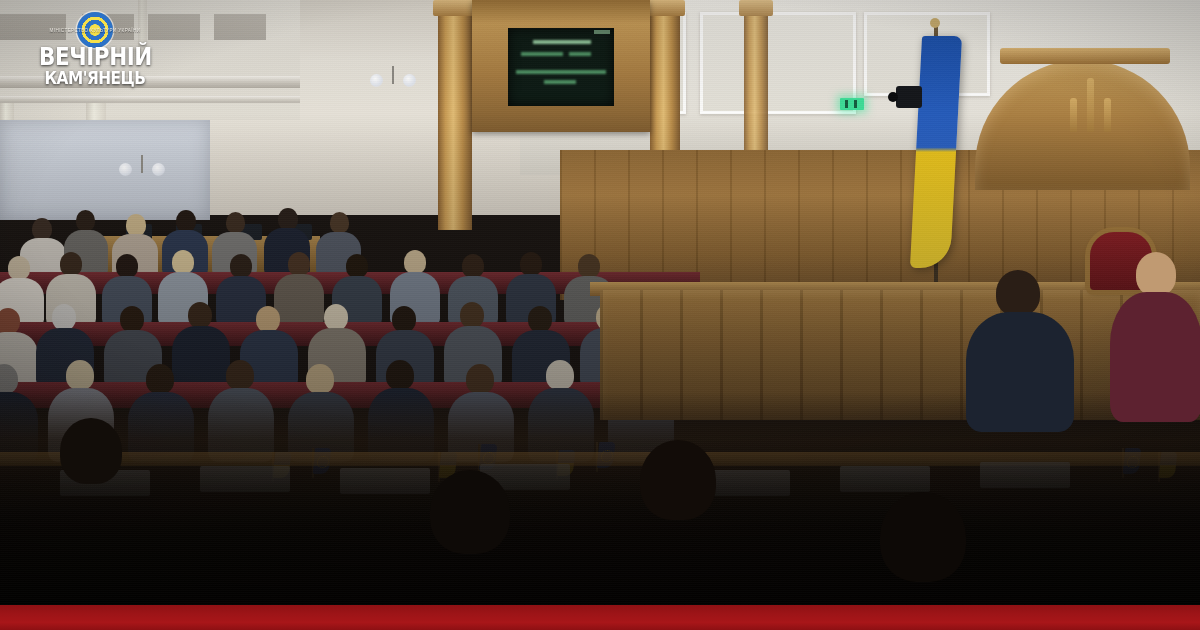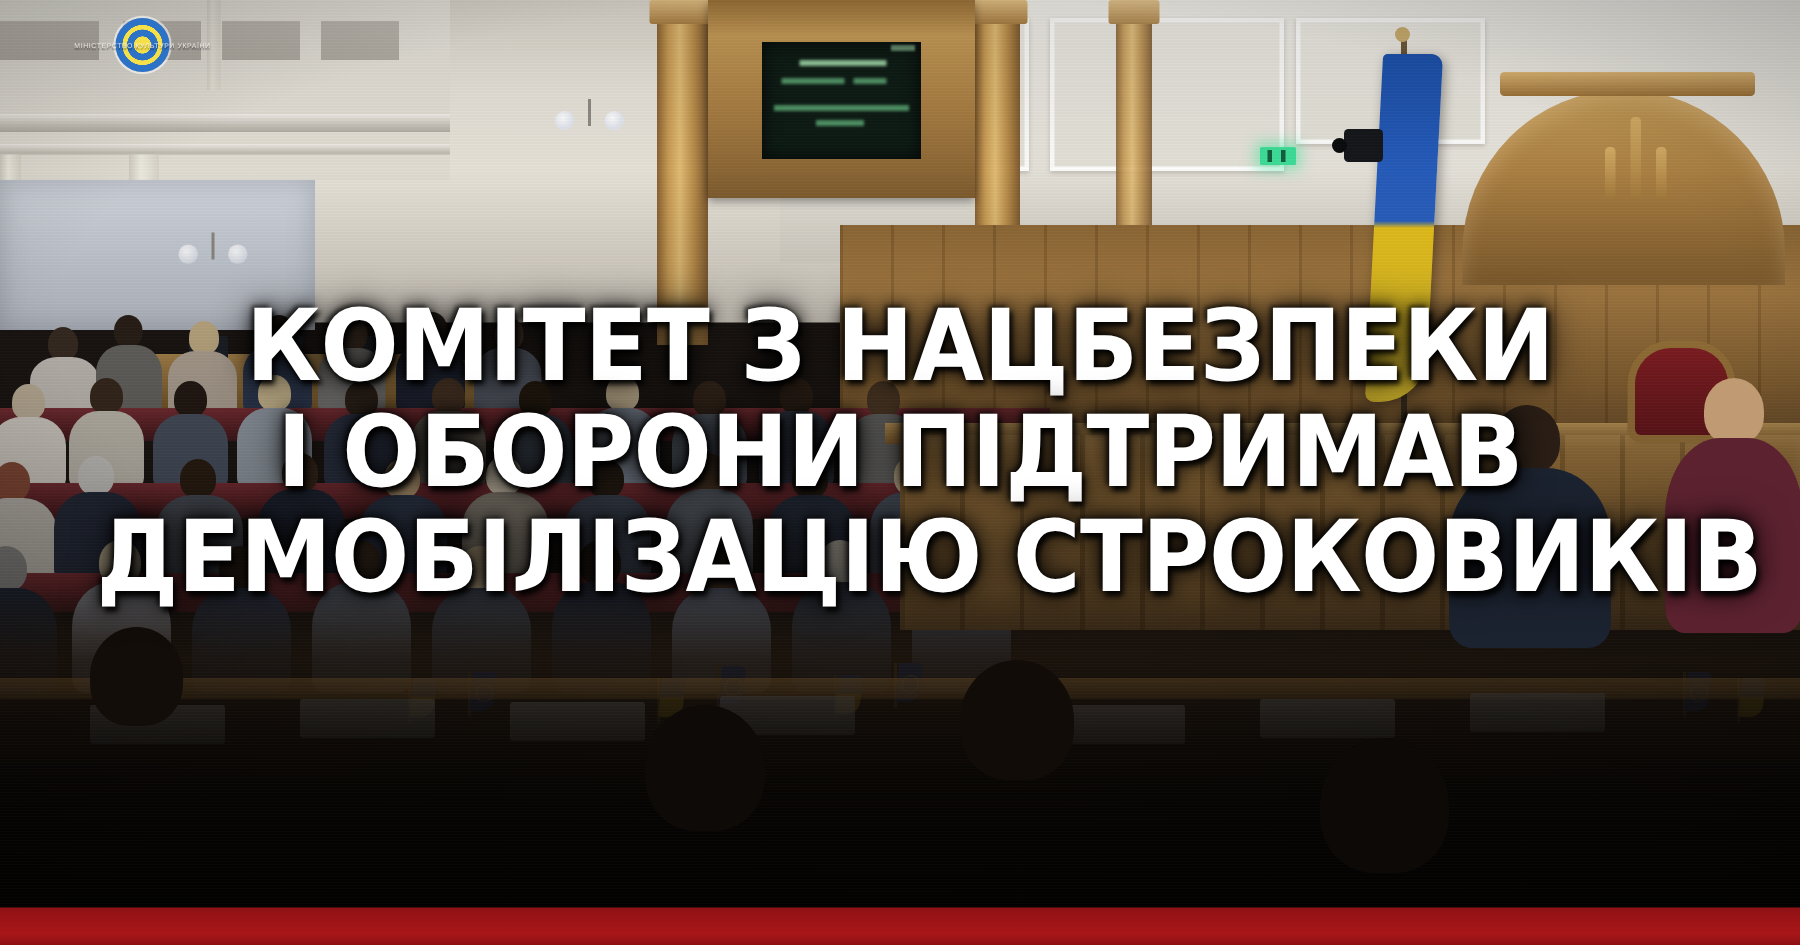--- a/index.html
+++ b/index.html
@@ -600,23 +600,22 @@
     <div class="head" style="left:640px;top:440px;width:76px;height:80px;background:#120c08;z-index:4;"></div>
     <div class="head" style="left:880px;top:492px;width:86px;height:90px;background:#0d0906;z-index:4;"></div>
 
     <div class="grade"></div>
     <div class="scan"></div>
   </div>
 
   <div class="logo">
     <div class="logo-emblem"></div>
     <div class="logo-ministry">МІНІСТЕРСТВО КУЛЬТУРИ УКРАЇНИ</div>
+    <div class="logo-name">
+      <span class="l1">ВЕЧІРНІЙ</span>
+      <span class="l2">КАМ'ЯНЕЦЬ</span>
+    </div>
   </div>
 
-  <div class="headline">
-    <span class="hl">КОМІТЕТ З НАЦБЕЗПЕКИ</span>
-    <span class="hl">І ОБОРОНИ ПІДТРИМАВ</span>
-    <span class="hl">ДЕМОБІЛІЗАЦІЮ СТРОКОВИКІВ</span>
-  </div>
 
   <div class="bottom-bar"></div>
 
 </div>
 
 </body></html>

